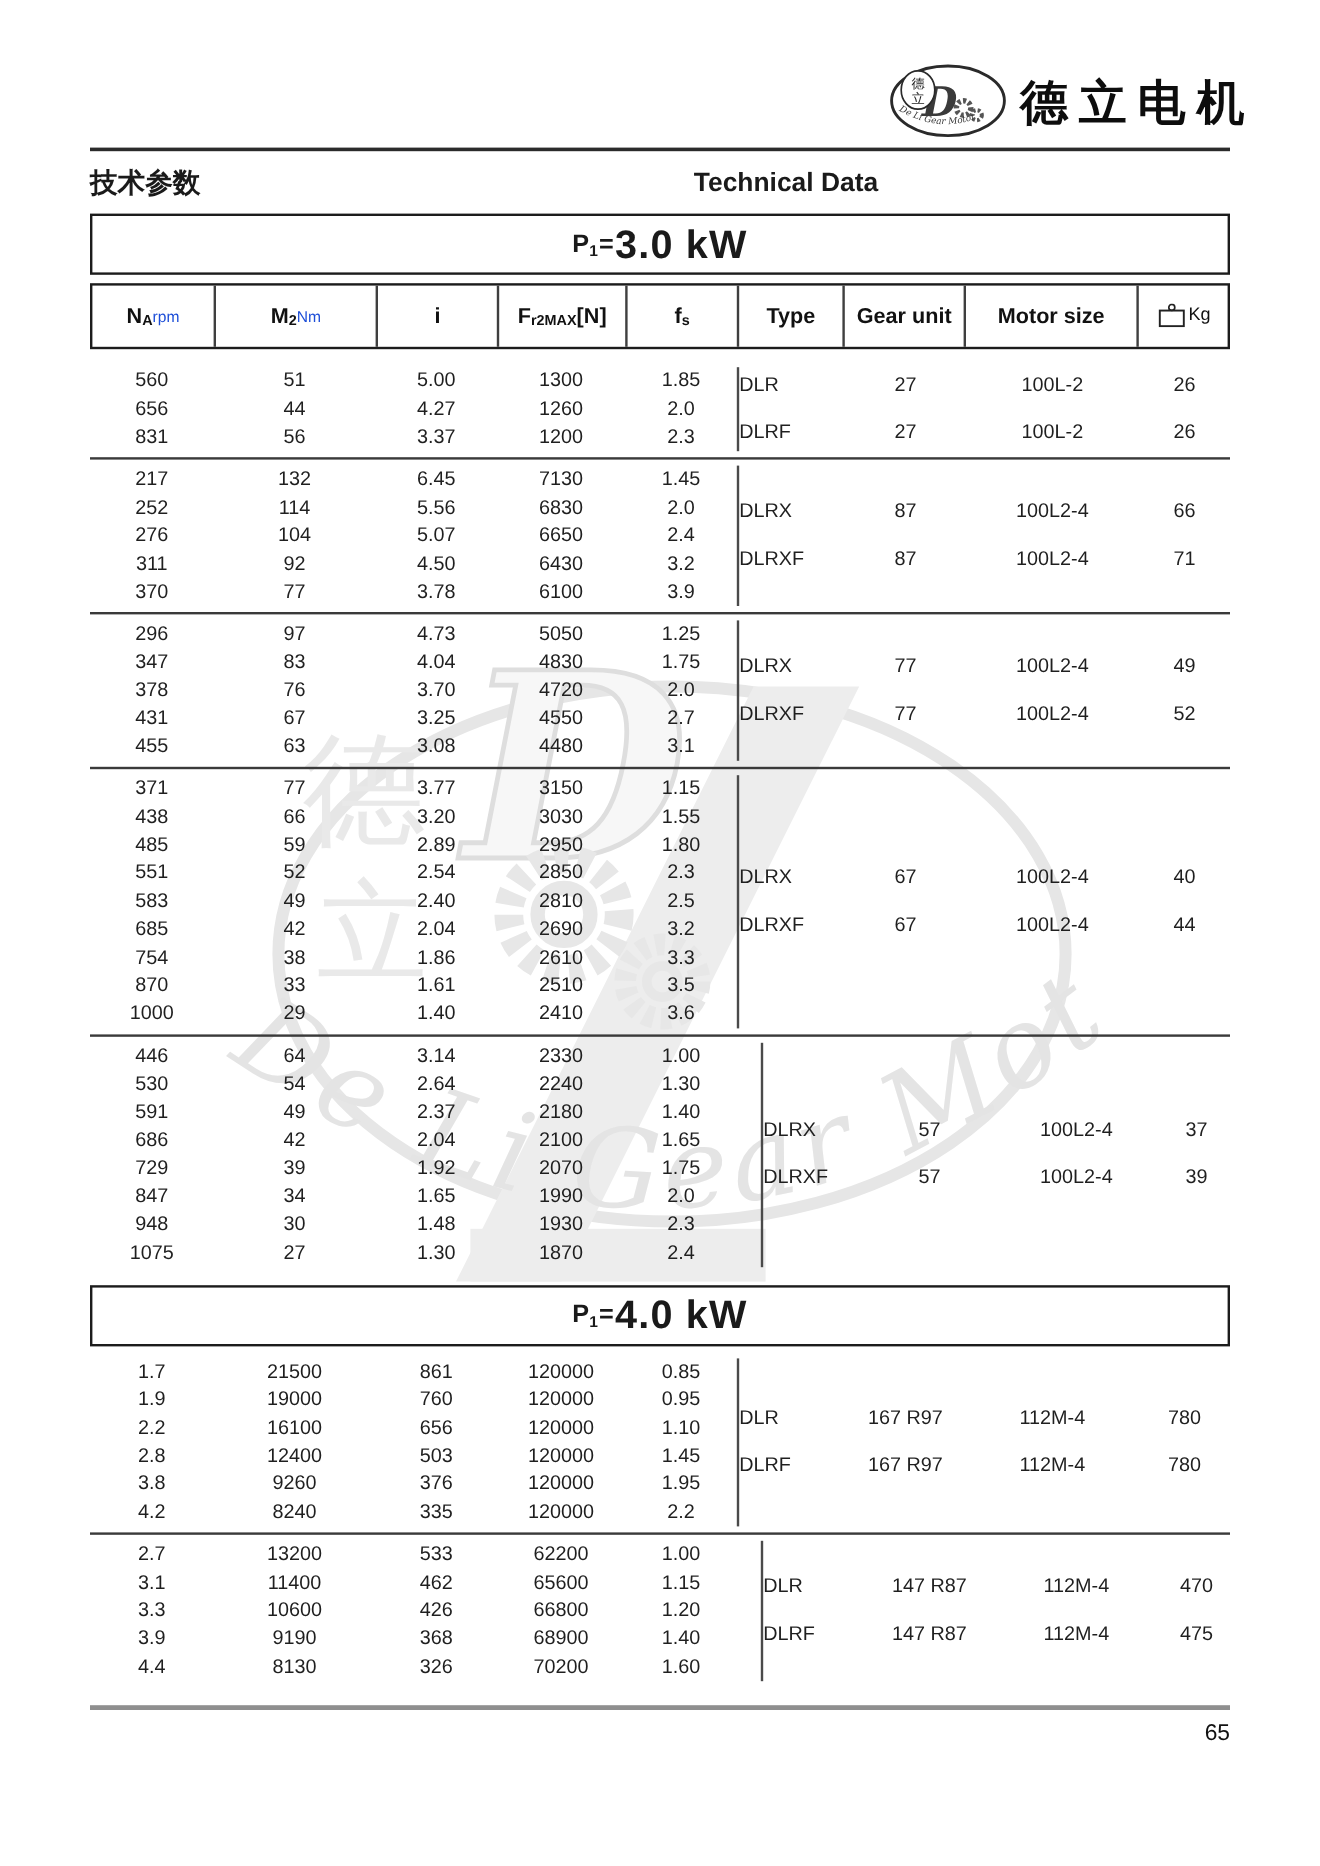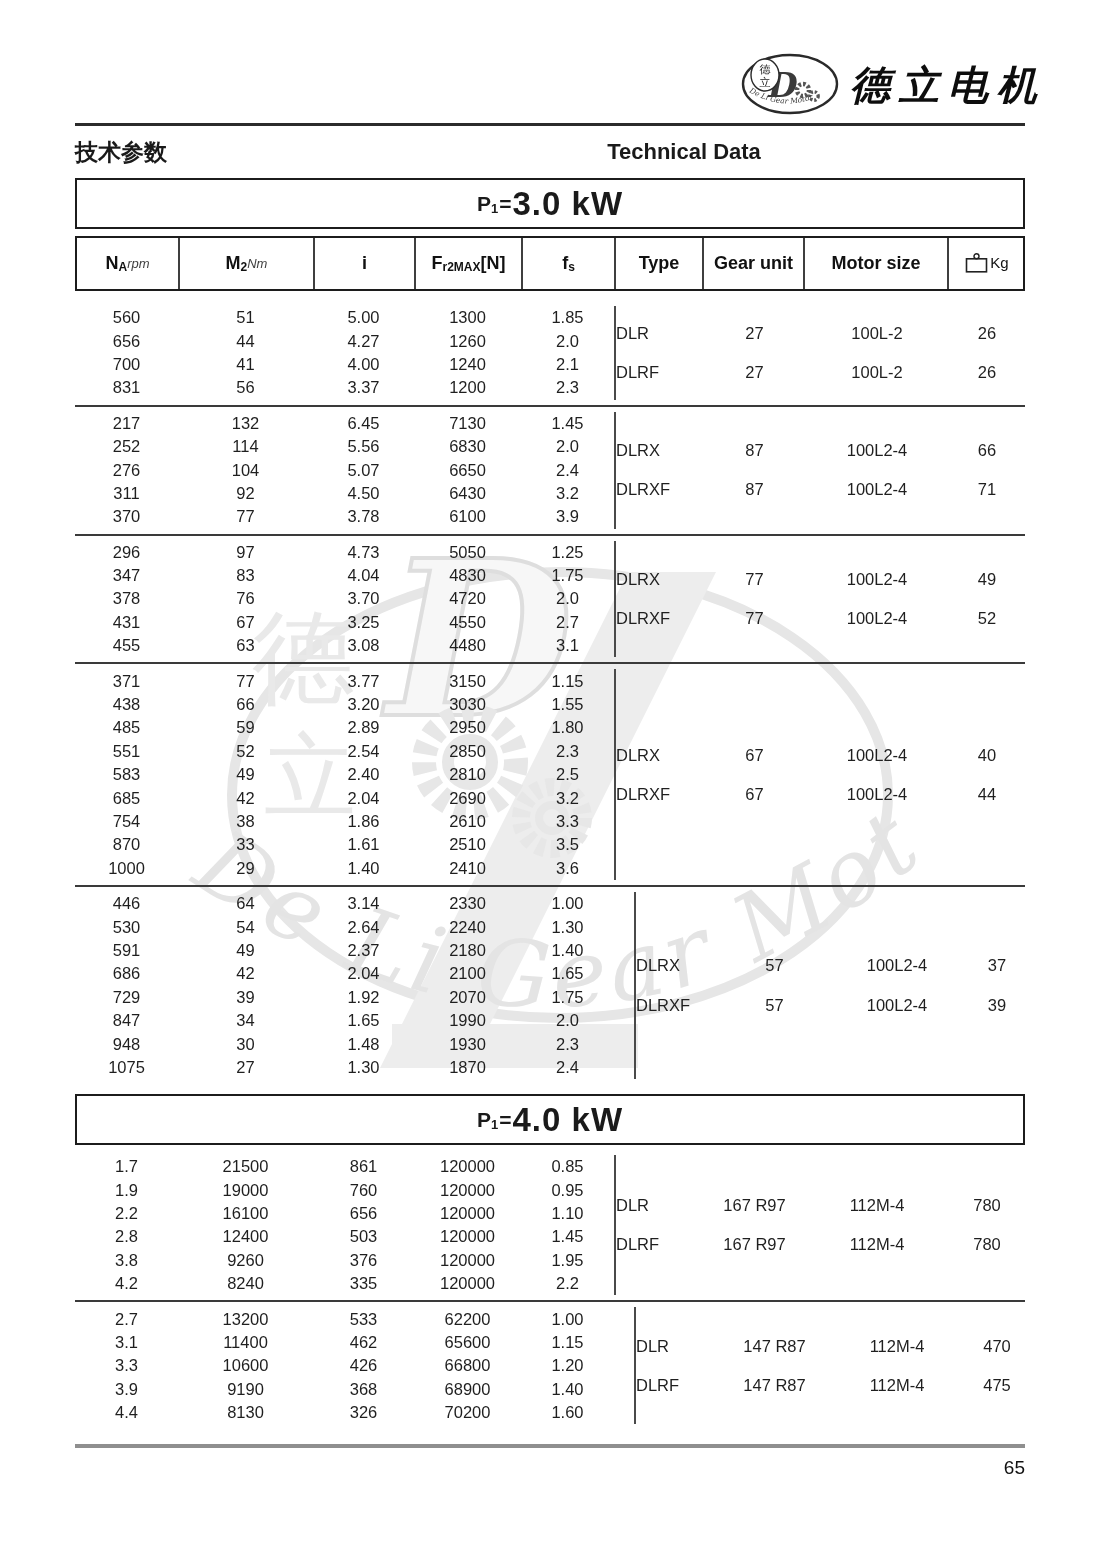--- a/index.html
+++ b/index.html
@@ -6,45 +6,45 @@
   .page{position:relative;width:1100px;height:1555px;background:#fff;overflow:hidden;
         font-family:"Liberation Sans", sans-serif;color:#1a1a1a;}
   *{box-sizing:border-box;}
 
   
   .watermark{position:absolute;left:0;top:0;z-index:0;pointer-events:none;}
 
   
   .brand-area{position:absolute;left:740px;top:52px;display:flex;align-items:center;gap:10px;z-index:2;}
   .brand-name{font-family:"DejaVu Serif", serif;font-weight:bold;font-size:40px;
-              letter-spacing:9px;color:#0d0d0d;white-space:nowrap;font-style:italic;}
+              letter-spacing:9px;color:#0d0d0d;white-space:nowrap;}
   .top-rule{position:absolute;left:75px;top:123px;width:950px;height:3px;background:#2b2b2b;z-index:2;}
   .hdr-cn{position:absolute;left:75px;top:137px;font-size:23px;font-weight:bold;z-index:2;}
-  .hdr-en{position:absolute;left:684px;top:139px;transform:translateX(-50%);
+  .hdr-en{position:absolute;left:655px;top:139px;transform:translateX(-50%);
           font-size:22px;font-weight:bold;z-index:2;}
 
   
   .content{position:absolute;left:75px;top:178px;width:950px;z-index:1;}
 
   .power-box{height:51px;border:2px solid #1c1c1c;display:flex;align-items:center;
              justify-content:center;margin-bottom:7px;}
   .power-box.mt{margin-top:10px;margin-bottom:5px;}
   .pp{font-size:21px;font-weight:bold;}
   .psub{font-size:13px;font-weight:bold;position:relative;top:5px;}
   .peq{font-size:21px;font-weight:bold;margin:0 1px;}
   .pval{font-size:33px;font-weight:800;letter-spacing:1px;}
 
   .col-header{height:55px;border:2px solid #1c1c1c;display:grid;margin-bottom:10px;
               grid-template-columns:103px 135px 101px 107px 93px 88px 101px 144px 1fr;}
   .hcell{border-right:2px solid #3f3f3f;display:flex;flex-direction:row;
          align-items:center;justify-content:center;line-height:1.1;}
   .hcell:last-child{border-right:none;}
   .hmain{font-weight:bold;font-size:18px;color:#111;}
   .hsmall{font-size:12px;position:relative;top:2px;}
-  .hunit{font-size:13px;font-weight:normal;color:#404040;margin-top:1px;font-style:italic;}
+  .hunit{font-size:13px;font-weight:normal;color:#1d4ed8;margin-top:1px;}
   .kgcell .hmain{font-weight:normal;font-size:15px;}
   .kg-icon{display:block;margin-bottom:1px;}
 
   .block{display:flex;border-bottom:2px solid #3a3a3a;padding:5px 0;}
   .block.last{border-bottom:none;gap:20px;}
   .bleft{width:539px;}
   .drow{display:grid;grid-template-columns:103px 135px 101px 107px 93px;
         height:23.4px;align-items:center;}
   .dcell{text-align:center;font-size:16.5px;color:#1f1f1f;}
   .bright{flex:1;border-left:2px solid #4a4a4a;display:flex;flex-direction:column;
@@ -157,27 +157,20 @@
               <div class="dcell">1.85</div>
             </div>
             <div class="drow">
               <div class="dcell">656</div>
               <div class="dcell">44</div>
               <div class="dcell">4.27</div>
               <div class="dcell">1260</div>
               <div class="dcell">2.0</div>
             </div>
             <div class="drow">
-              <div class="dcell">700</div>
-              <div class="dcell">41</div>
-              <div class="dcell">4.00</div>
-              <div class="dcell">1240</div>
-              <div class="dcell">2.1</div>
-            </div>
-            <div class="drow">
               <div class="dcell">831</div>
               <div class="dcell">56</div>
               <div class="dcell">3.37</div>
               <div class="dcell">1200</div>
               <div class="dcell">2.3</div>
             </div>
           </div>
           <div class="bright">
             <div class="vrow">
               <div class="vtype">DLR</div>

